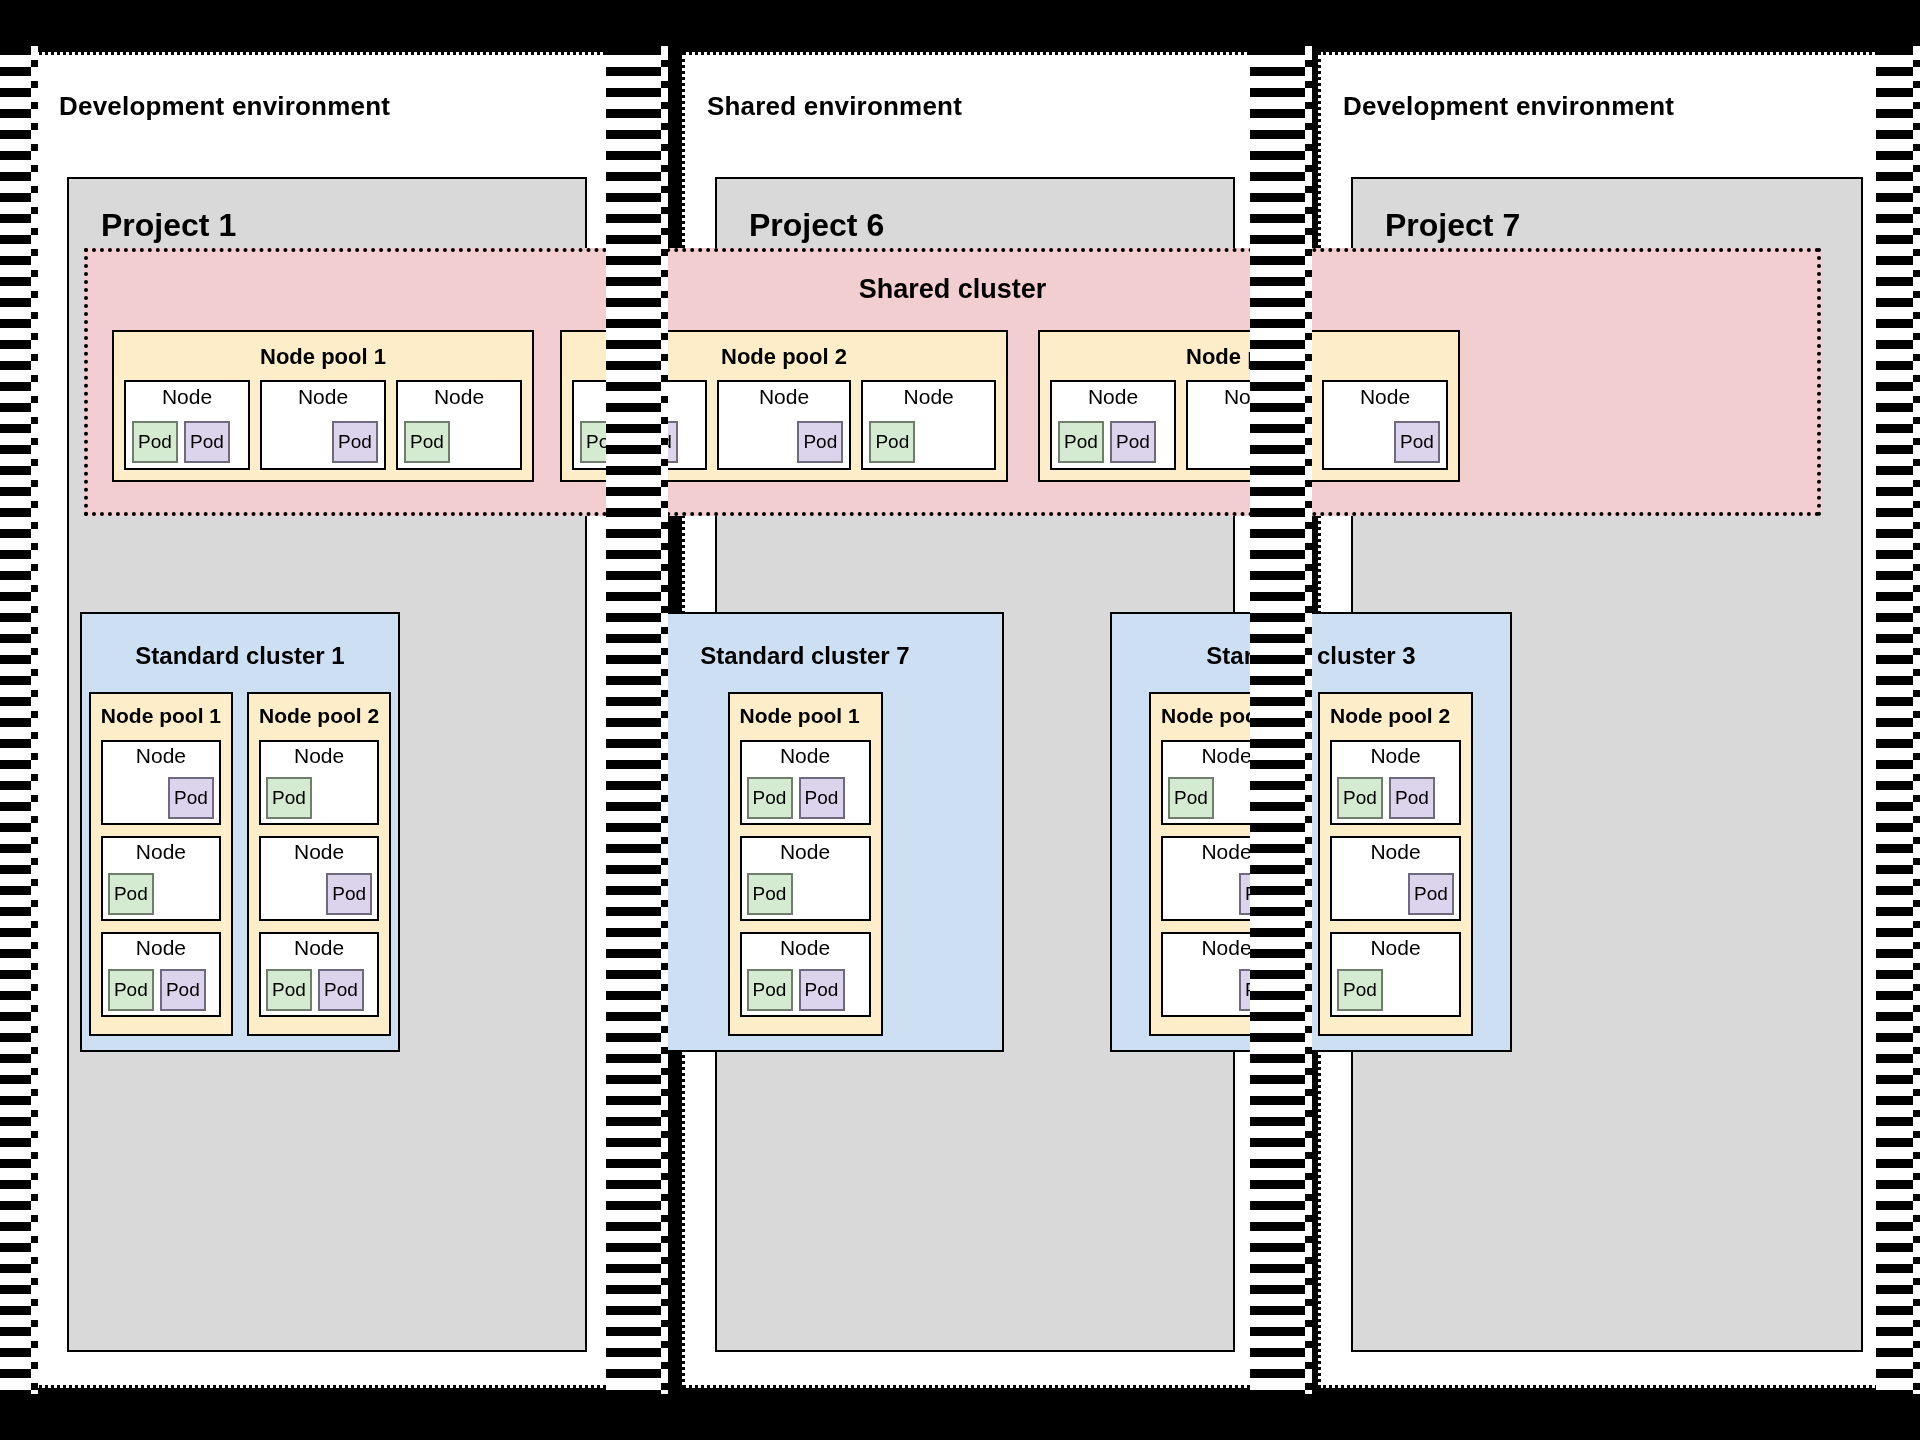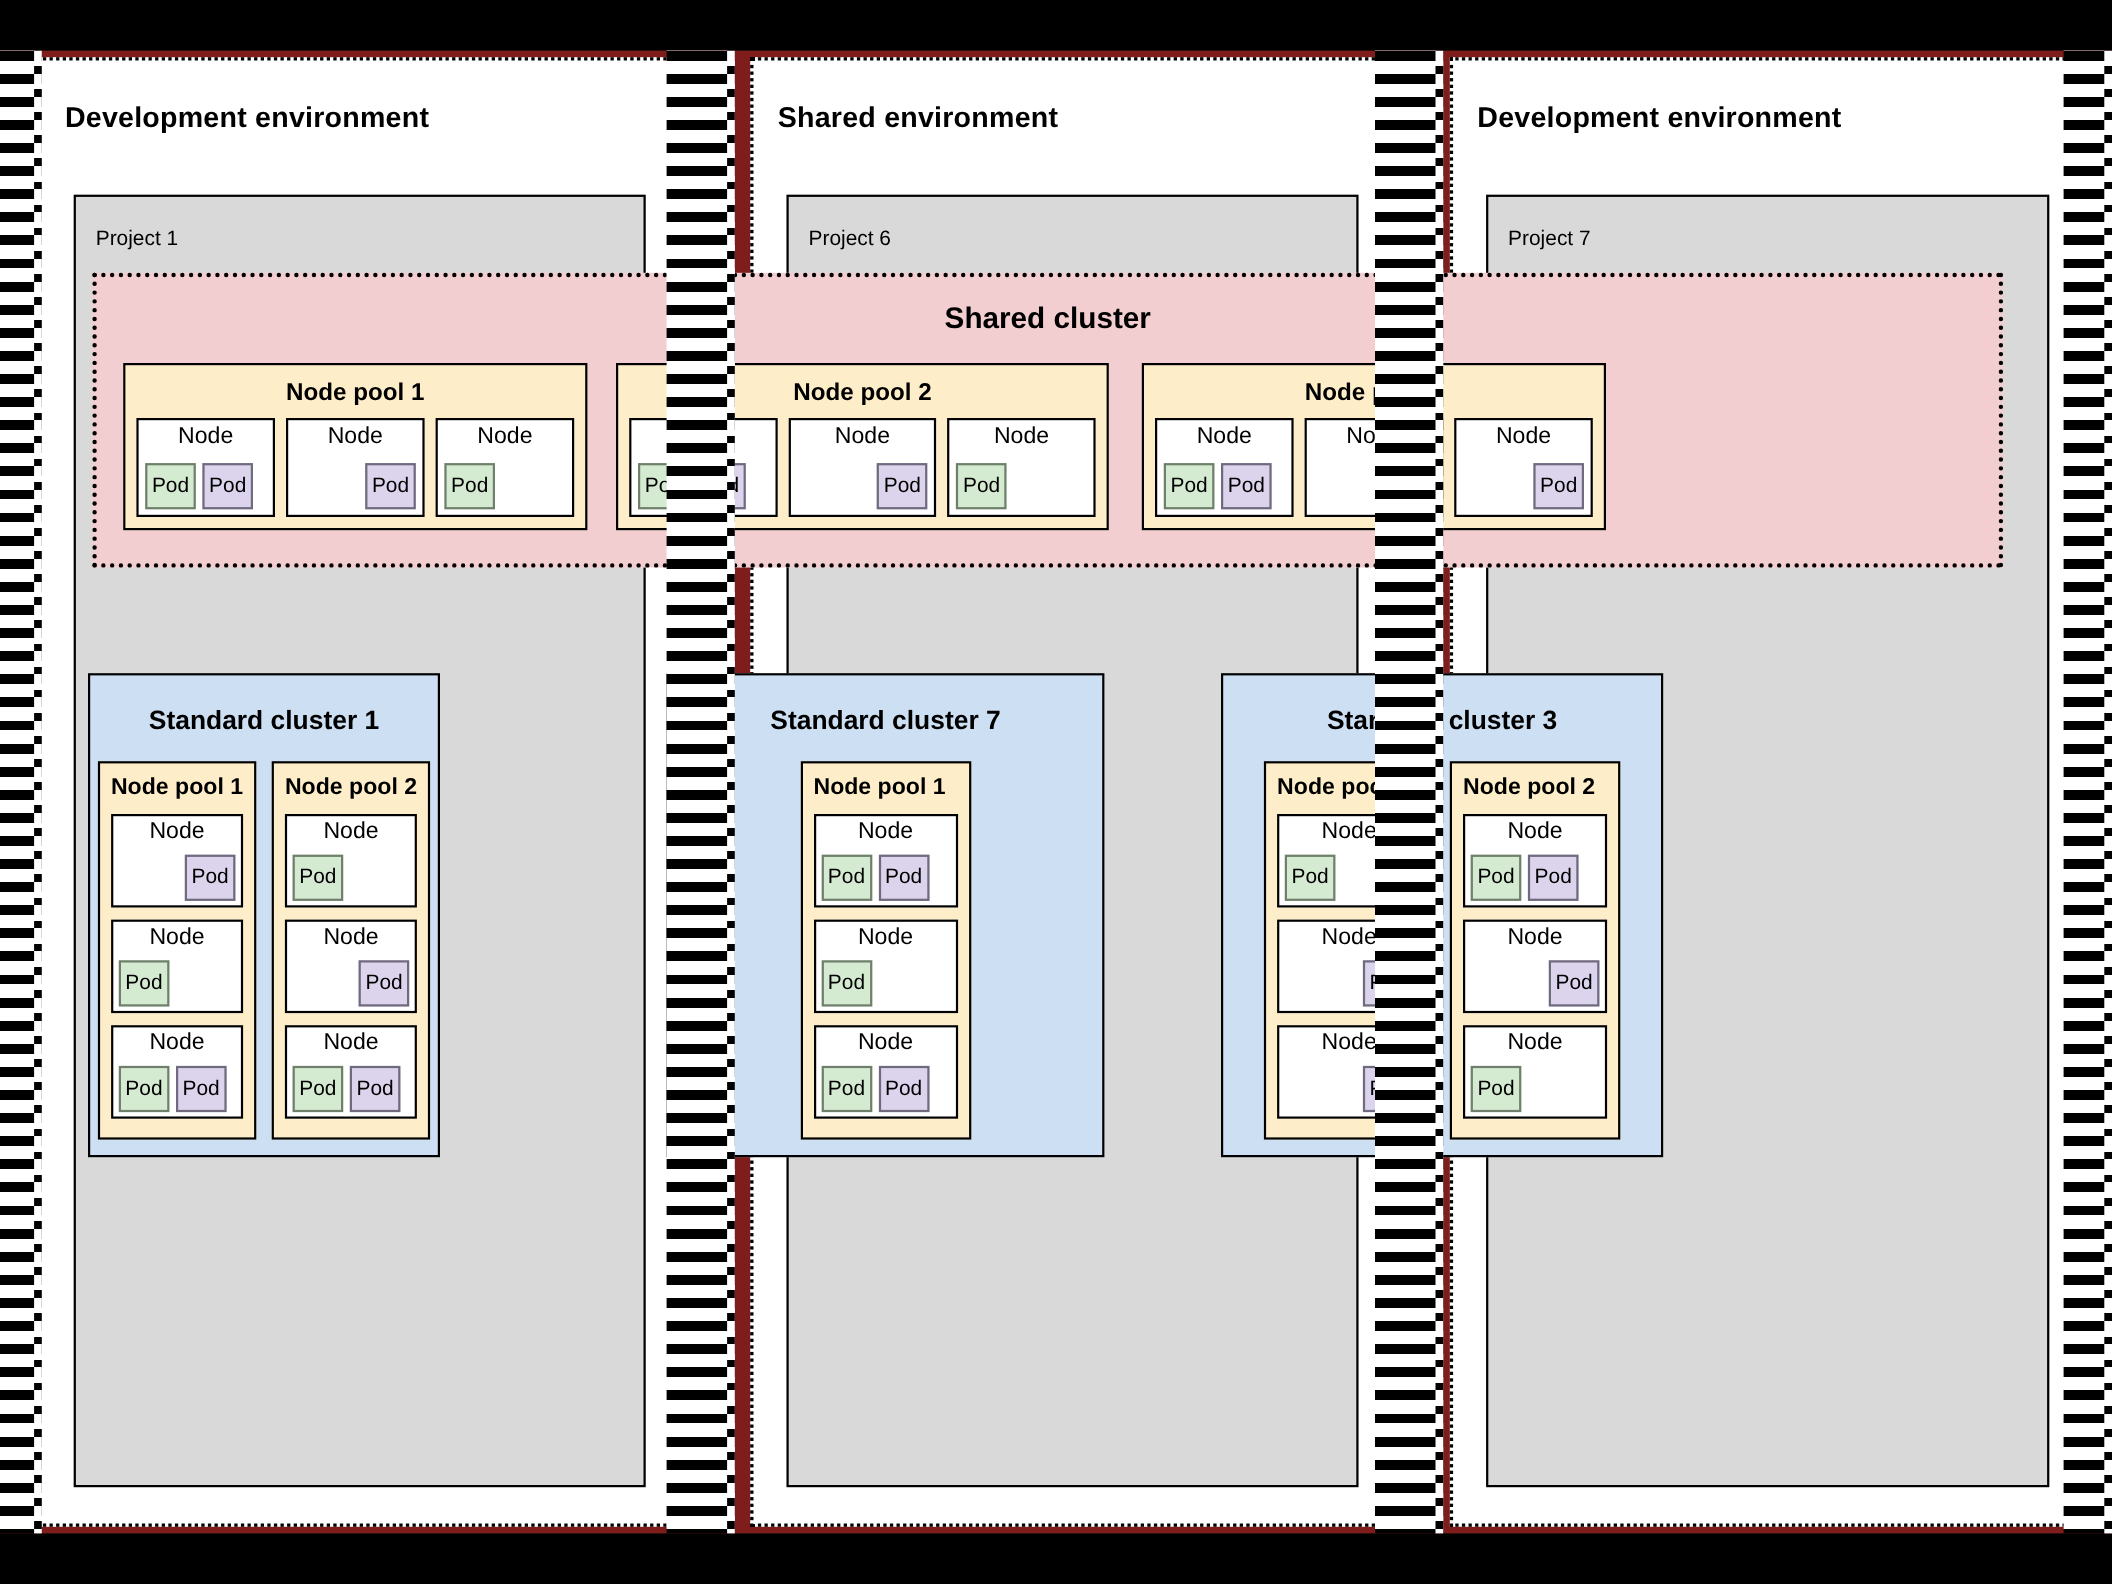--- a/index.html
+++ b/index.html
@@ -8,21 +8,21 @@
     width: 1920px;
     height: 1440px;
     background: #ffffff;
     font-family: "Liberation Sans", sans-serif;
   }
 
   #stage {
     position: relative;
     width: 1920px;
     height: 1440px;
-    background: #7f1d1d;
+    background: #000000;
     overflow: hidden;
     padding-left: 29px;
   }
 
   
   .edge-bar {
     position: absolute;
     left: 0;
     width: 1920px;
     height: 46px;
@@ -101,23 +101,23 @@
     border: 2px solid #000000;
     z-index: 2;
   }
   .project.p0 { left: 30px;  width: 520px; }
   .project.p1 { left: 30px;  width: 520px; }
   .project.p2 { left: 30px;  width: 512px; }
 
   .project-title {
     position: absolute;
     top: 28px;
-    left: 18px;
-    font-size: 19px;
-    font-weight: normal;
+    left: 32px;
+    font-size: 32px;
+    font-weight: bold;
     color: #000000;
     white-space: nowrap;
   }
 
   
   .shared-cluster {
     position: absolute;
     left: 84px;
     top: 248px;
     width: 1737px;

